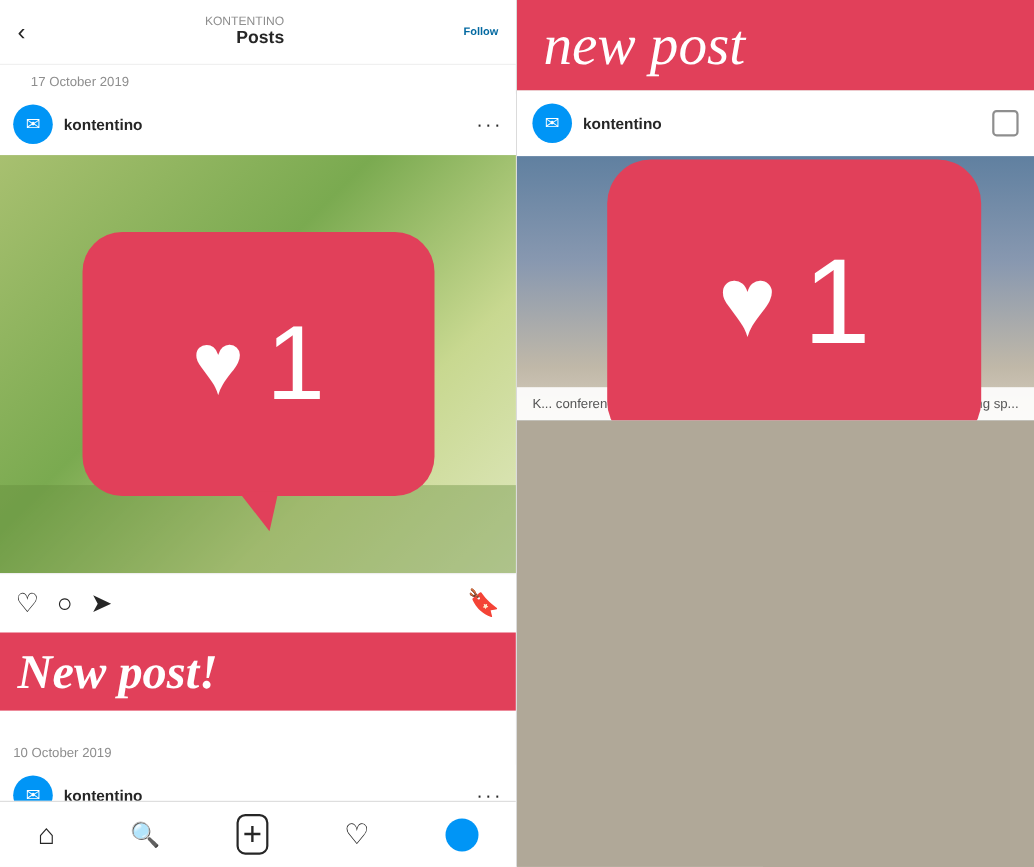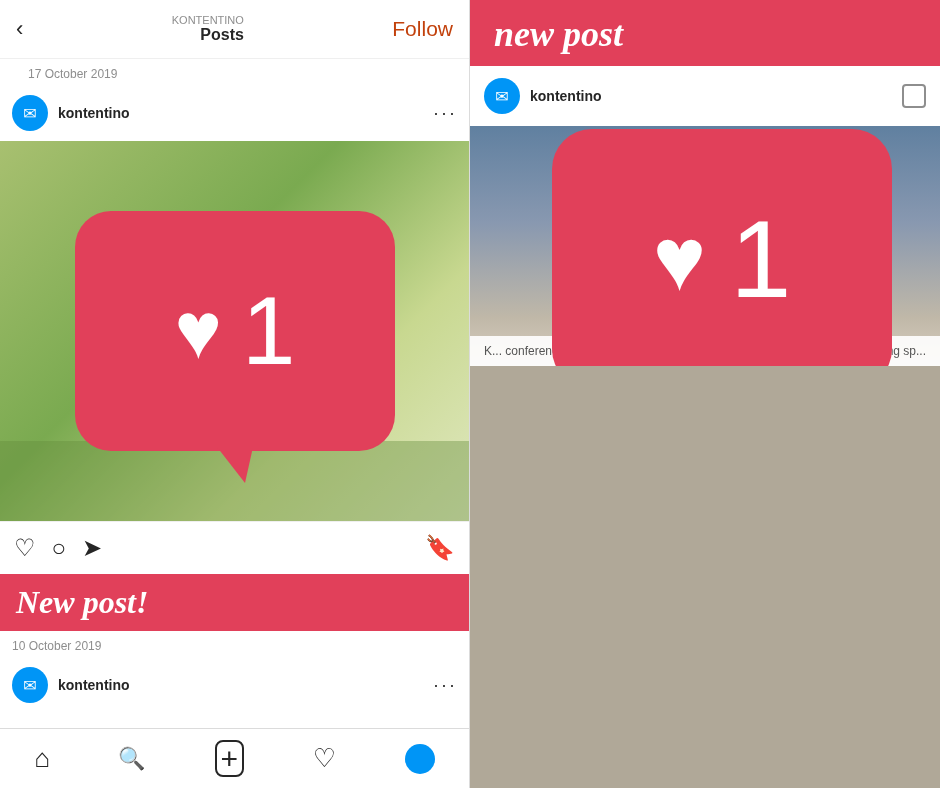--- a/index.html
+++ b/index.html
@@ -50,23 +50,23 @@
     }
 
     .left-header-center .posts-label {
       font-size: 16px;
       font-weight: 600;
       color: #262626;
       text-align: right;
     }
 
     .left-header-follow {
-      font-size: 21px;
-      font-weight: 400;
-      color: #c2410c;
+      font-size: 10px;
+      font-weight: 700;
+      color: #0369a1;
       cursor: pointer;
     }
 
     .date-label {
       font-size: 12px;
       color: #8e8e8e;
       padding: 8px 28px 4px;
     }
 
     .post-card {
@@ -208,31 +208,32 @@
       font-size: 24px;
     }
 
     
     .new-post-banner {
       background: #e1405a;
       padding: 10px 16px;
     }
 
     .new-post-text {
-      font-size: 32px;
+      font-size: 44px;
       font-weight: 900;
       font-style: italic;
       color: #fff;
       font-family: Georgia, serif;
     }
 
     .second-date {
       font-size: 12px;
       color: #8e8e8e;
       padding: 8px 12px 4px;
+      margin-top: 23px;
     }
 
     
     .bottom-nav {
       position: absolute;
       bottom: 0;
       left: 0;
       right: 0;
       height: 60px;
       background: #fff;
@@ -267,22 +268,22 @@
     }
 
     
     .new-post-header {
       background: #e1405a;
       padding: 16px 24px 14px;
       z-index: 10;
     }
 
     .new-post-header-text {
-      font-size: 36px;
-      font-weight: 700;
+      font-size: 52px;
+      font-weight: 400;
       font-style: italic;
       color: #fff;
       font-family: Georgia, serif;
       line-height: 1;
     }
 
     
     .right-notification-card {
       background: #fff;
       margin: 0;

